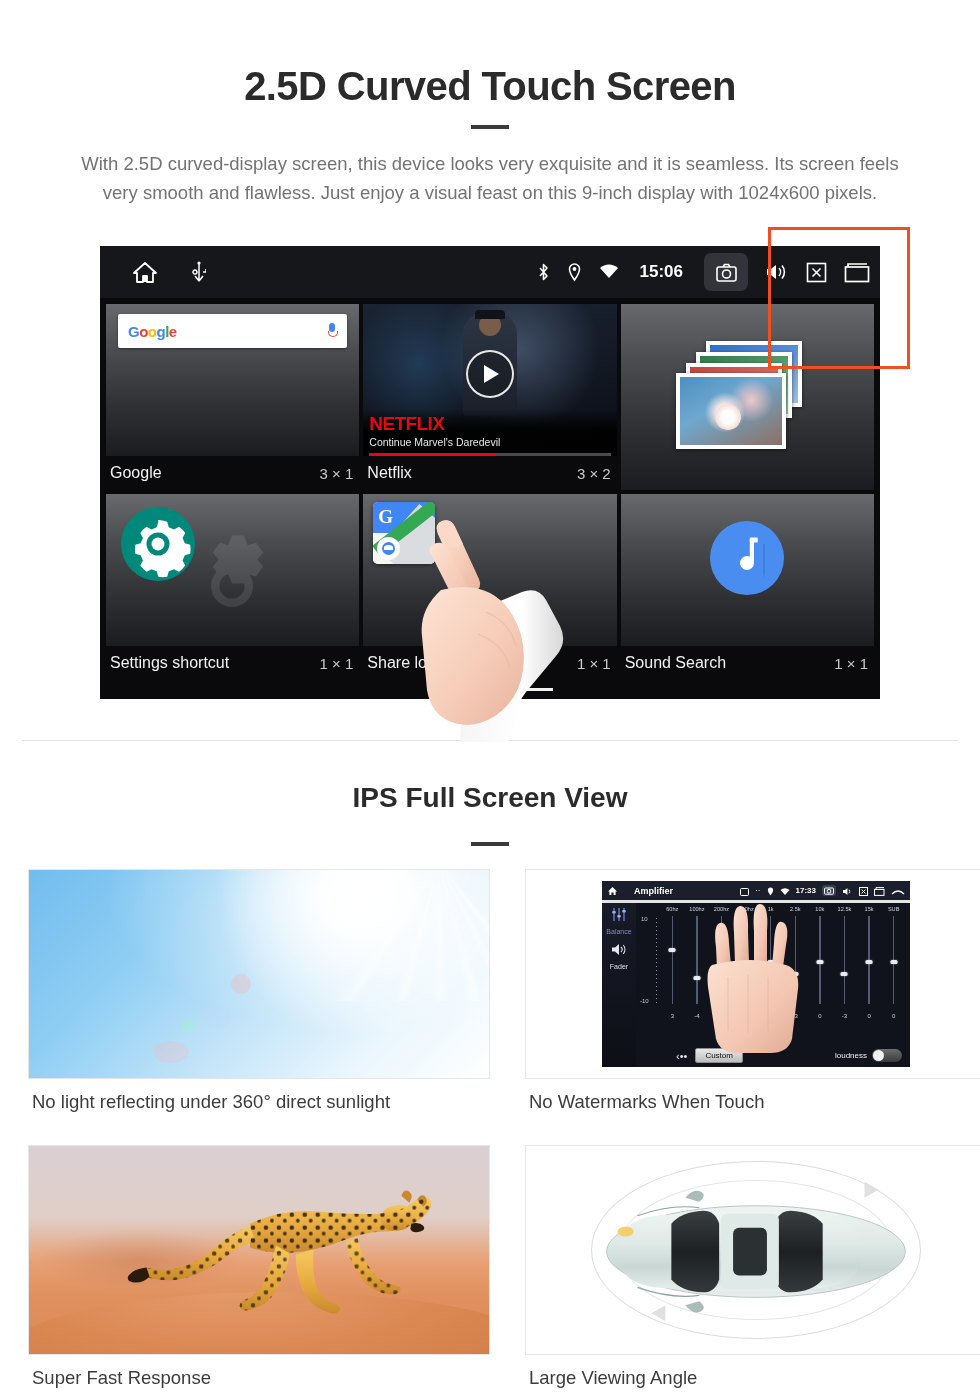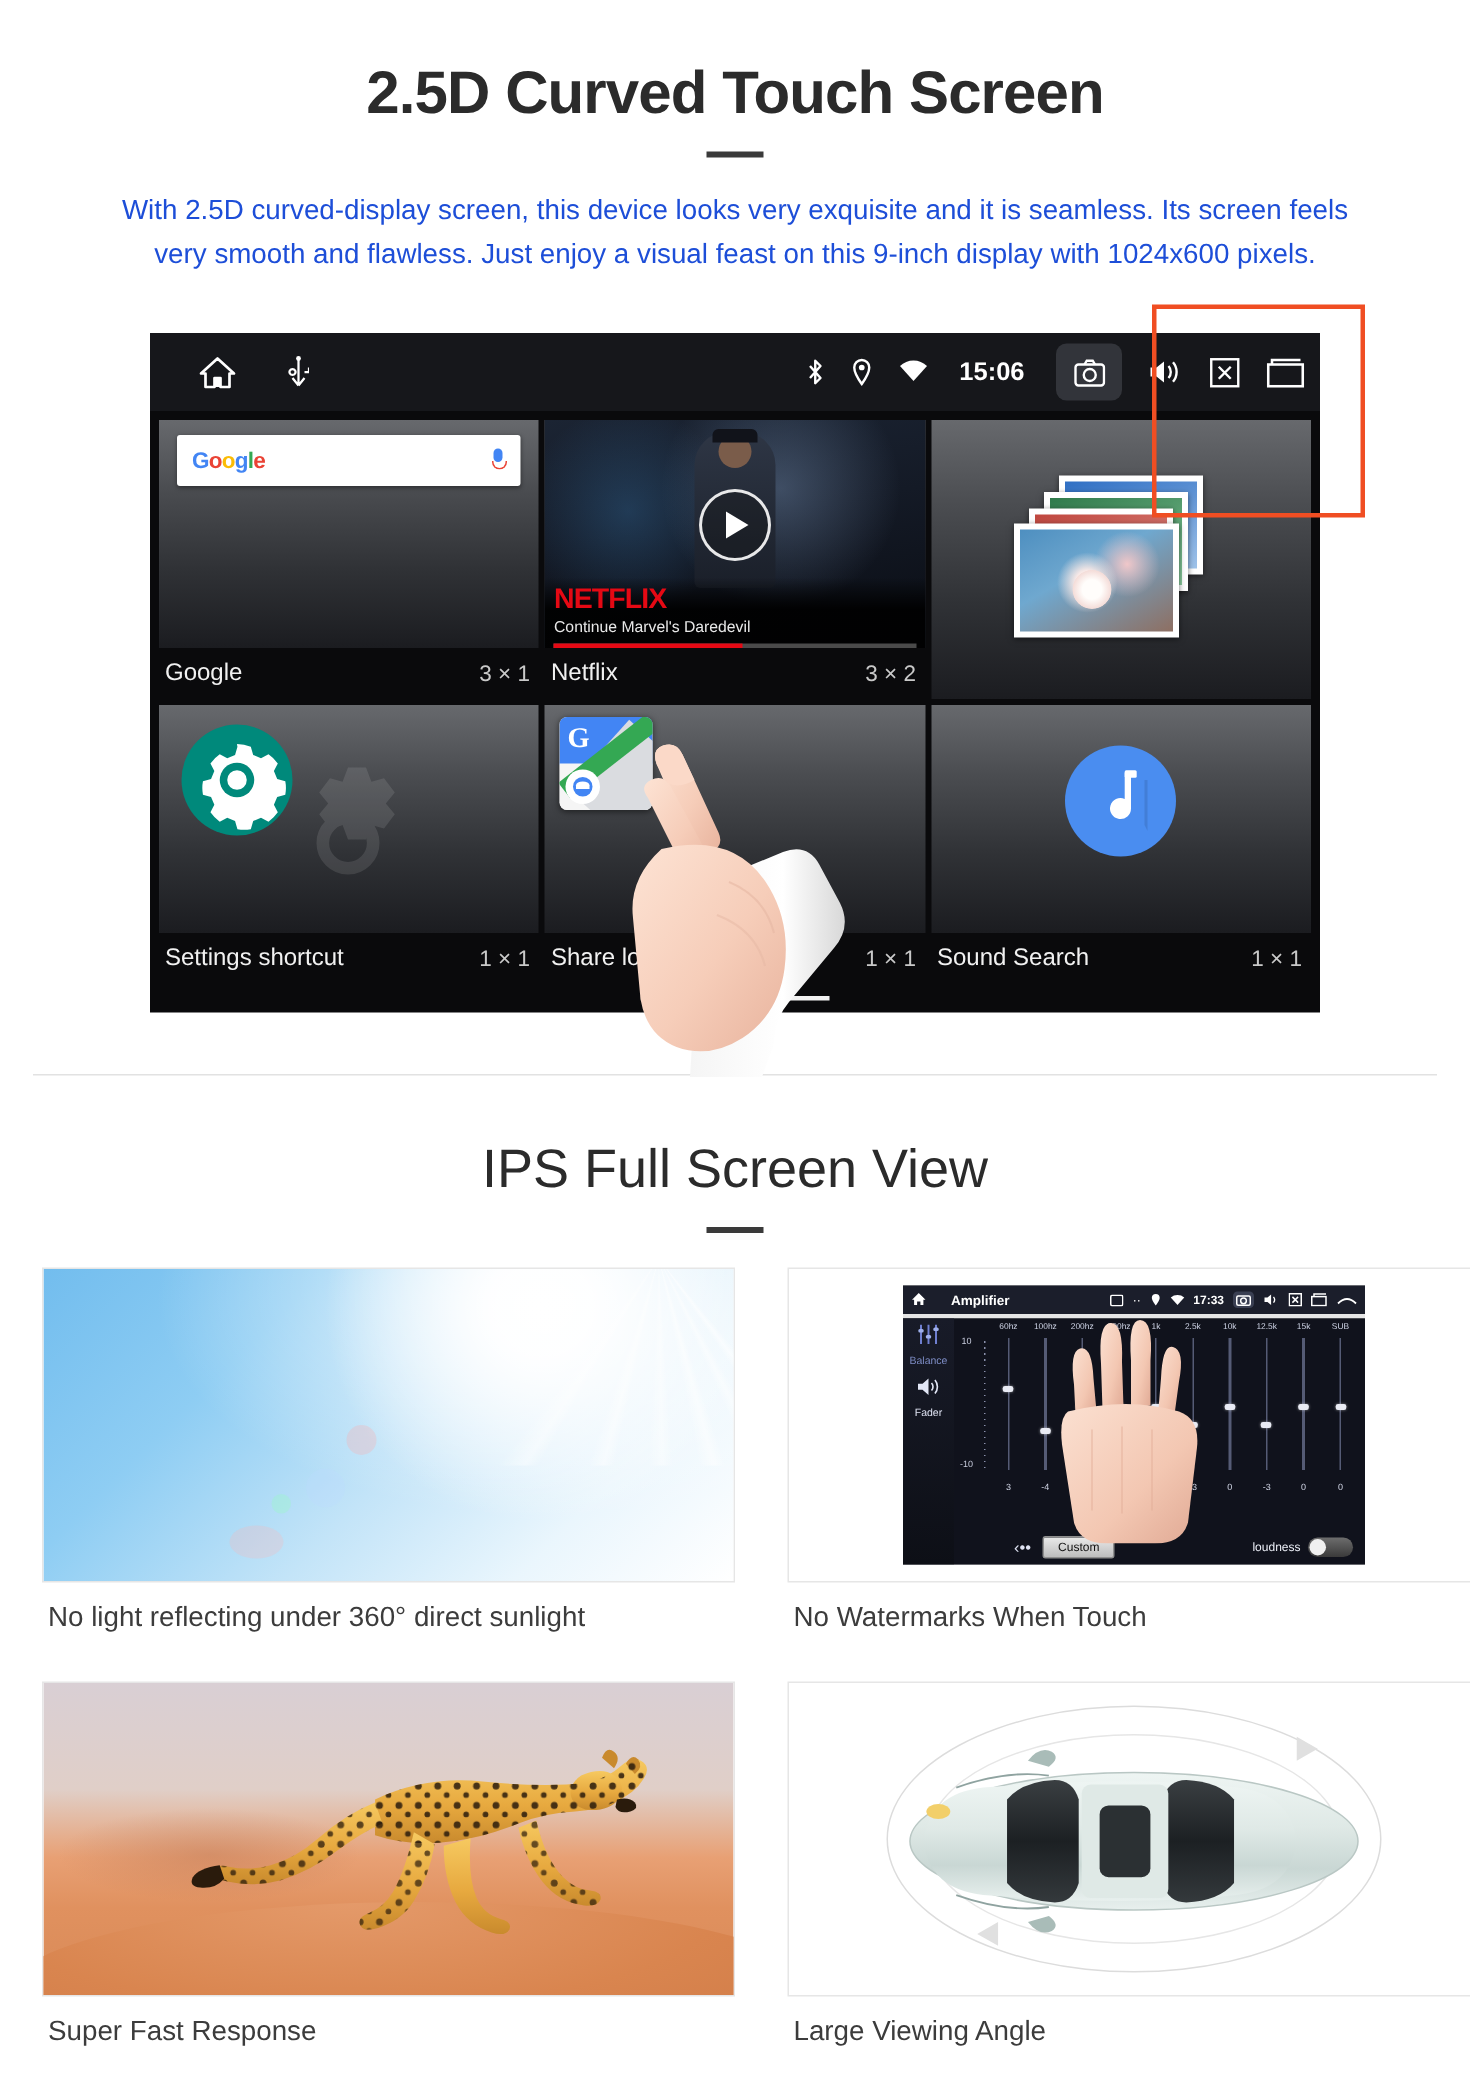--- a/index.html
+++ b/index.html
@@ -2,41 +2,41 @@
 <html><head>
 <meta charset="utf-8">
 <style>
   * { box-sizing: border-box; margin: 0; padding: 0; }
   html, body {
     width: 980px; height: 1394px;
     background: #ffffff;
     font-family: "Liberation Sans", sans-serif;
     overflow: hidden;
   }
-  .page { position: relative; width: 980px; height: 999px; background:#fff; }
+  .page { position: relative; width: 980px; height: 999px; background:#fff;margin-top:24px; }
 
   
   .sec-title {
     text-align: center;
     font-size: 40px;
     font-weight: bold;
     color: #2b2b2b;
     letter-spacing: -0.6px;
     padding-top: 40px;
   }
   .rule {
     width: 38px; height: 4px; background: #3a3a3a;
     margin: 16px auto 0;
   }
   .sec-desc {
     width: 840px; margin: 20px auto 0;
     text-align: center;
     font-size: 18.5px;
     line-height: 29px;
-    color: #1d4ed8;
+    color: #737373;
   }
 
   
   .device {
     position: absolute;
     left: 100px; top: 222px;
     width: 780px; height: 453px;
     background: #0a0a0c;
     overflow: hidden;
     padding-left: 24px;
@@ -236,21 +236,21 @@
   .badge-n { color:#fff; font-size:46px; font-weight:bold; font-style:italic; line-height:1; }
 
   
   .divider {
     position:absolute; left:22px; top:716px; width:936px; height:1px; background:#e2e2e2;
   }
 
   
   .sec2-title {
     position:absolute; left:0; top:758px; width:100%;
-    text-align:center; font-size:36px; font-weight:normal; color:#2b2b2b;
+    text-align:center; font-size:28px; font-weight:bold; color:#2b2b2b;
   }
   .rule2 { position:absolute; left:50%; top:818px; transform:translateX(-50%); width:38px; height:4px; background:#3a3a3a; }
 
   .cards { position:absolute; left:28px; top:845px; width:924px; }
   .row { display:flex; gap:35px; }
   .card { width:462px; }
   .card-img { width:462px; height:210px; overflow:hidden; position:relative; border:1px solid #e6e6e6; }
   .card-cap { font-size:18.5px; color:#3c3c3c; padding:12px 2px 0 4px; }
 
   

